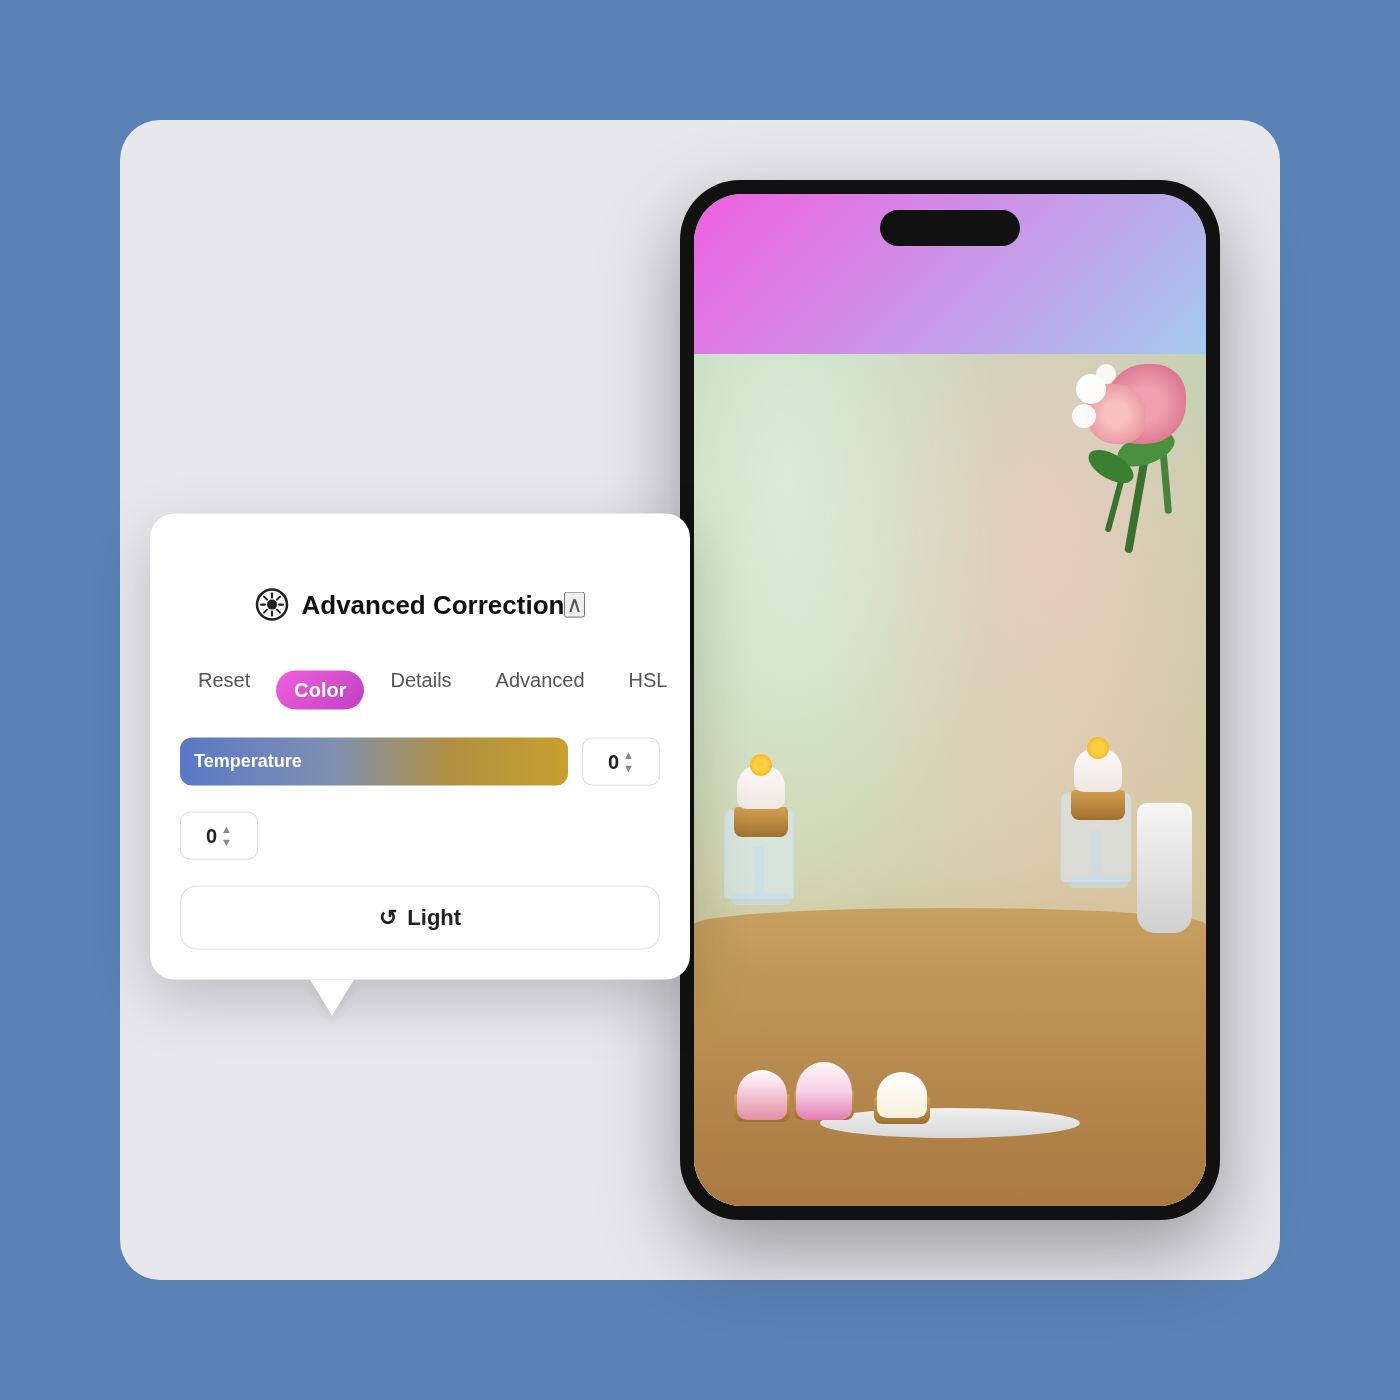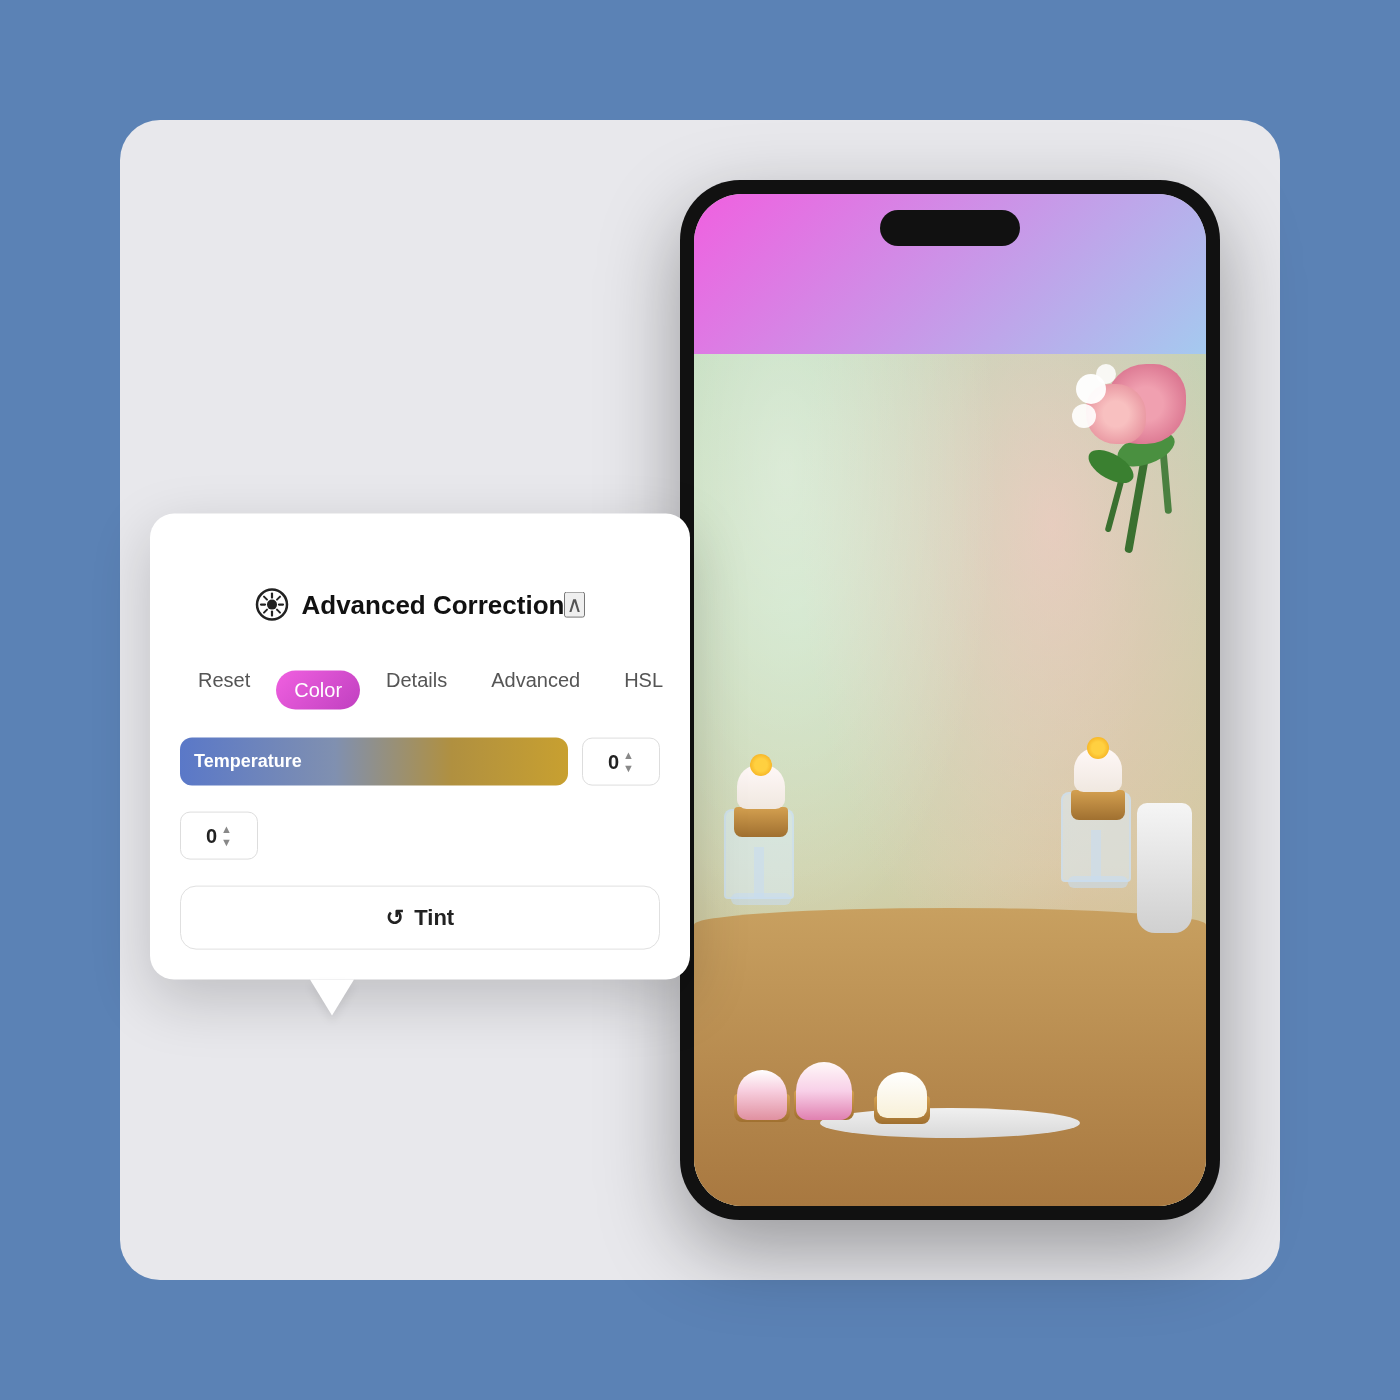--- a/index.html
+++ b/index.html
@@ -159,21 +159,21 @@
       font-weight: 500;
       cursor: pointer;
       border: none;
       background: transparent;
       color: #555;
     }
 
     .tab.active {
       background: linear-gradient(135deg, #f060e0, #c040c0);
       color: #fff;
-      font-weight: 400;
+      font-weight: 700;
       margin-top: 21px;
     }
 
     
     .slider-row {
       margin-bottom: 26px;
     }
 
     .slider-container {
       display: flex;
@@ -432,19 +432,19 @@
           <div class="spinner-arrows">
             <span class="spinner-arrow">▲</span>
             <span class="spinner-arrow">▼</span>
           </div>
         </div>
       </div>
     </div>
 
     <button class="reset-button">
       <span class="reset-icon">↺</span>
-      <span>Tint</span>
+      <span>Light</span>
     </button>
 
     <div class="panel-arrow"></div>
   </div>
 
 </div>
 
 </body></html>

